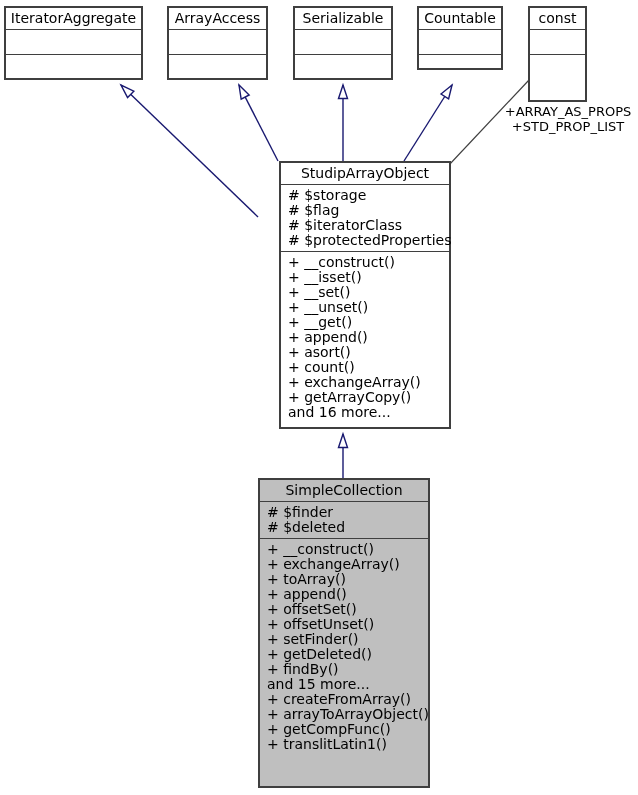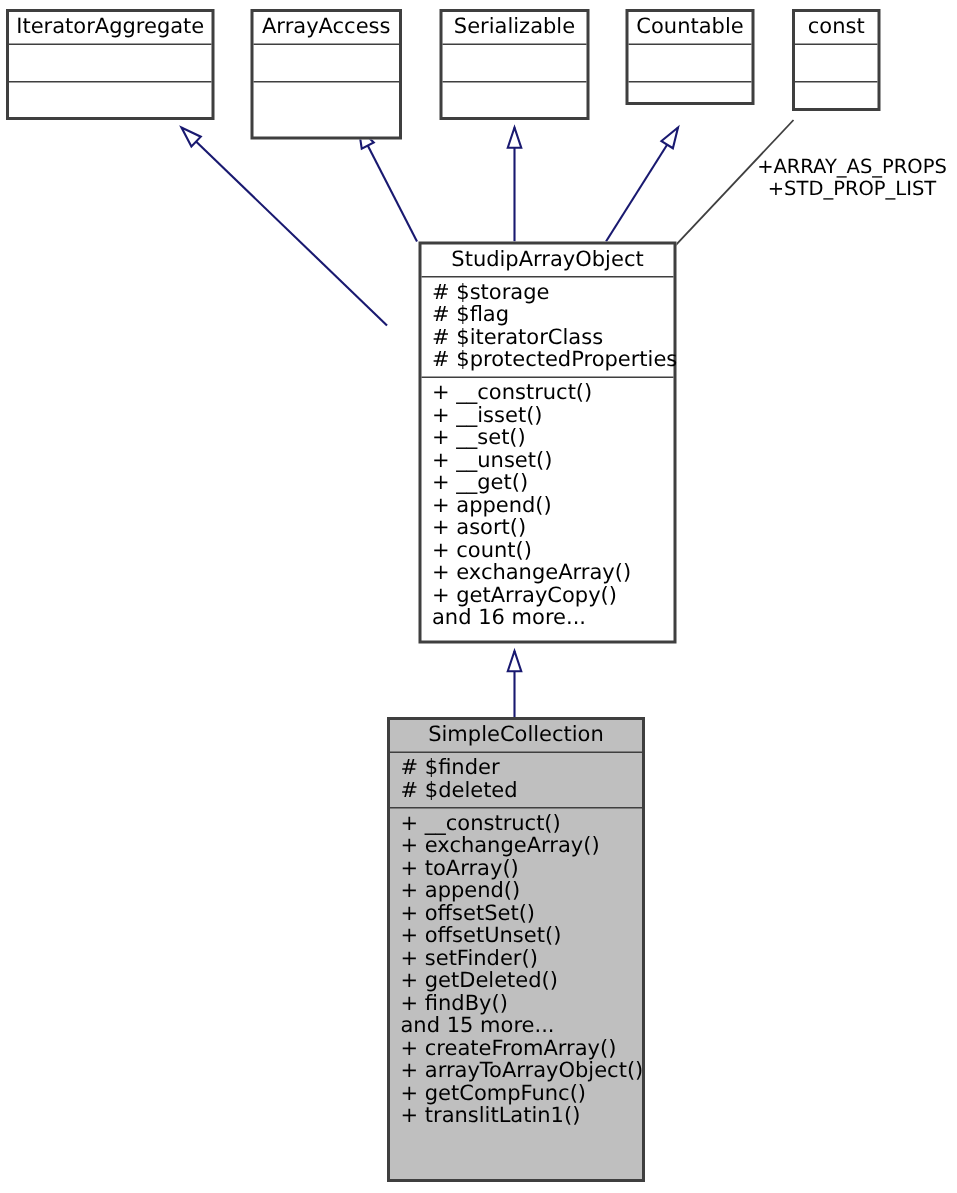--- a/index.html
+++ b/index.html
@@ -80,39 +80,39 @@
     <line x1="343" y1="478" x2="343" y2="434" stroke="#191970" stroke-width="1.4" marker-end="url(#mInherit)"></line>
     <line x1="529" y1="80" x2="433" y2="182" stroke="#3f3f3f" stroke-width="1.2" marker-end="url(#mDiamond)"></line>
   </svg>
 
   <div class="class-box iface" style="left:4px; top:6px; width:139px; height:74px;">
     <div class="c-title">IteratorAggregate</div>
     <div class="c-sec mid empty"></div>
     <div class="c-sec last empty"></div>
   </div>
 
-  <div class="class-box iface" style="left:167px; top:6px; width:101px; height:87px;">
+  <div class="class-box iface" style="left:167px; top:6px; width:101px; height:74px;">
     <div class="c-title">ArrayAccess</div>
     <div class="c-sec mid empty"></div>
     <div class="c-sec last empty"></div>
   </div>
 
   <div class="class-box iface" style="left:293px; top:6px; width:100px; height:74px;">
     <div class="c-title">Serializable</div>
     <div class="c-sec mid empty"></div>
     <div class="c-sec last empty"></div>
   </div>
 
   <div class="class-box iface" style="left:417px; top:6px; width:86px; height:64px;">
     <div class="c-title">Countable</div>
     <div class="c-sec mid empty"></div>
     <div class="c-sec last empty"></div>
   </div>
 
-  <div class="class-box iface" style="left:528px; top:6px; width:59px; height:68px;">
+  <div class="class-box iface" style="left:528px; top:6px; width:59px; height:96px;">
     <div class="c-title">const</div>
     <div class="c-sec mid empty"></div>
     <div class="c-sec last empty"></div>
   </div>
 
   <div class="edge-label" style="left:500px; top:104px; width:136px;">
       <div class="member-row">+ARRAY_AS_PROPS</div>
       <div class="member-row">+STD_PROP_LIST</div>
     </div>
 

